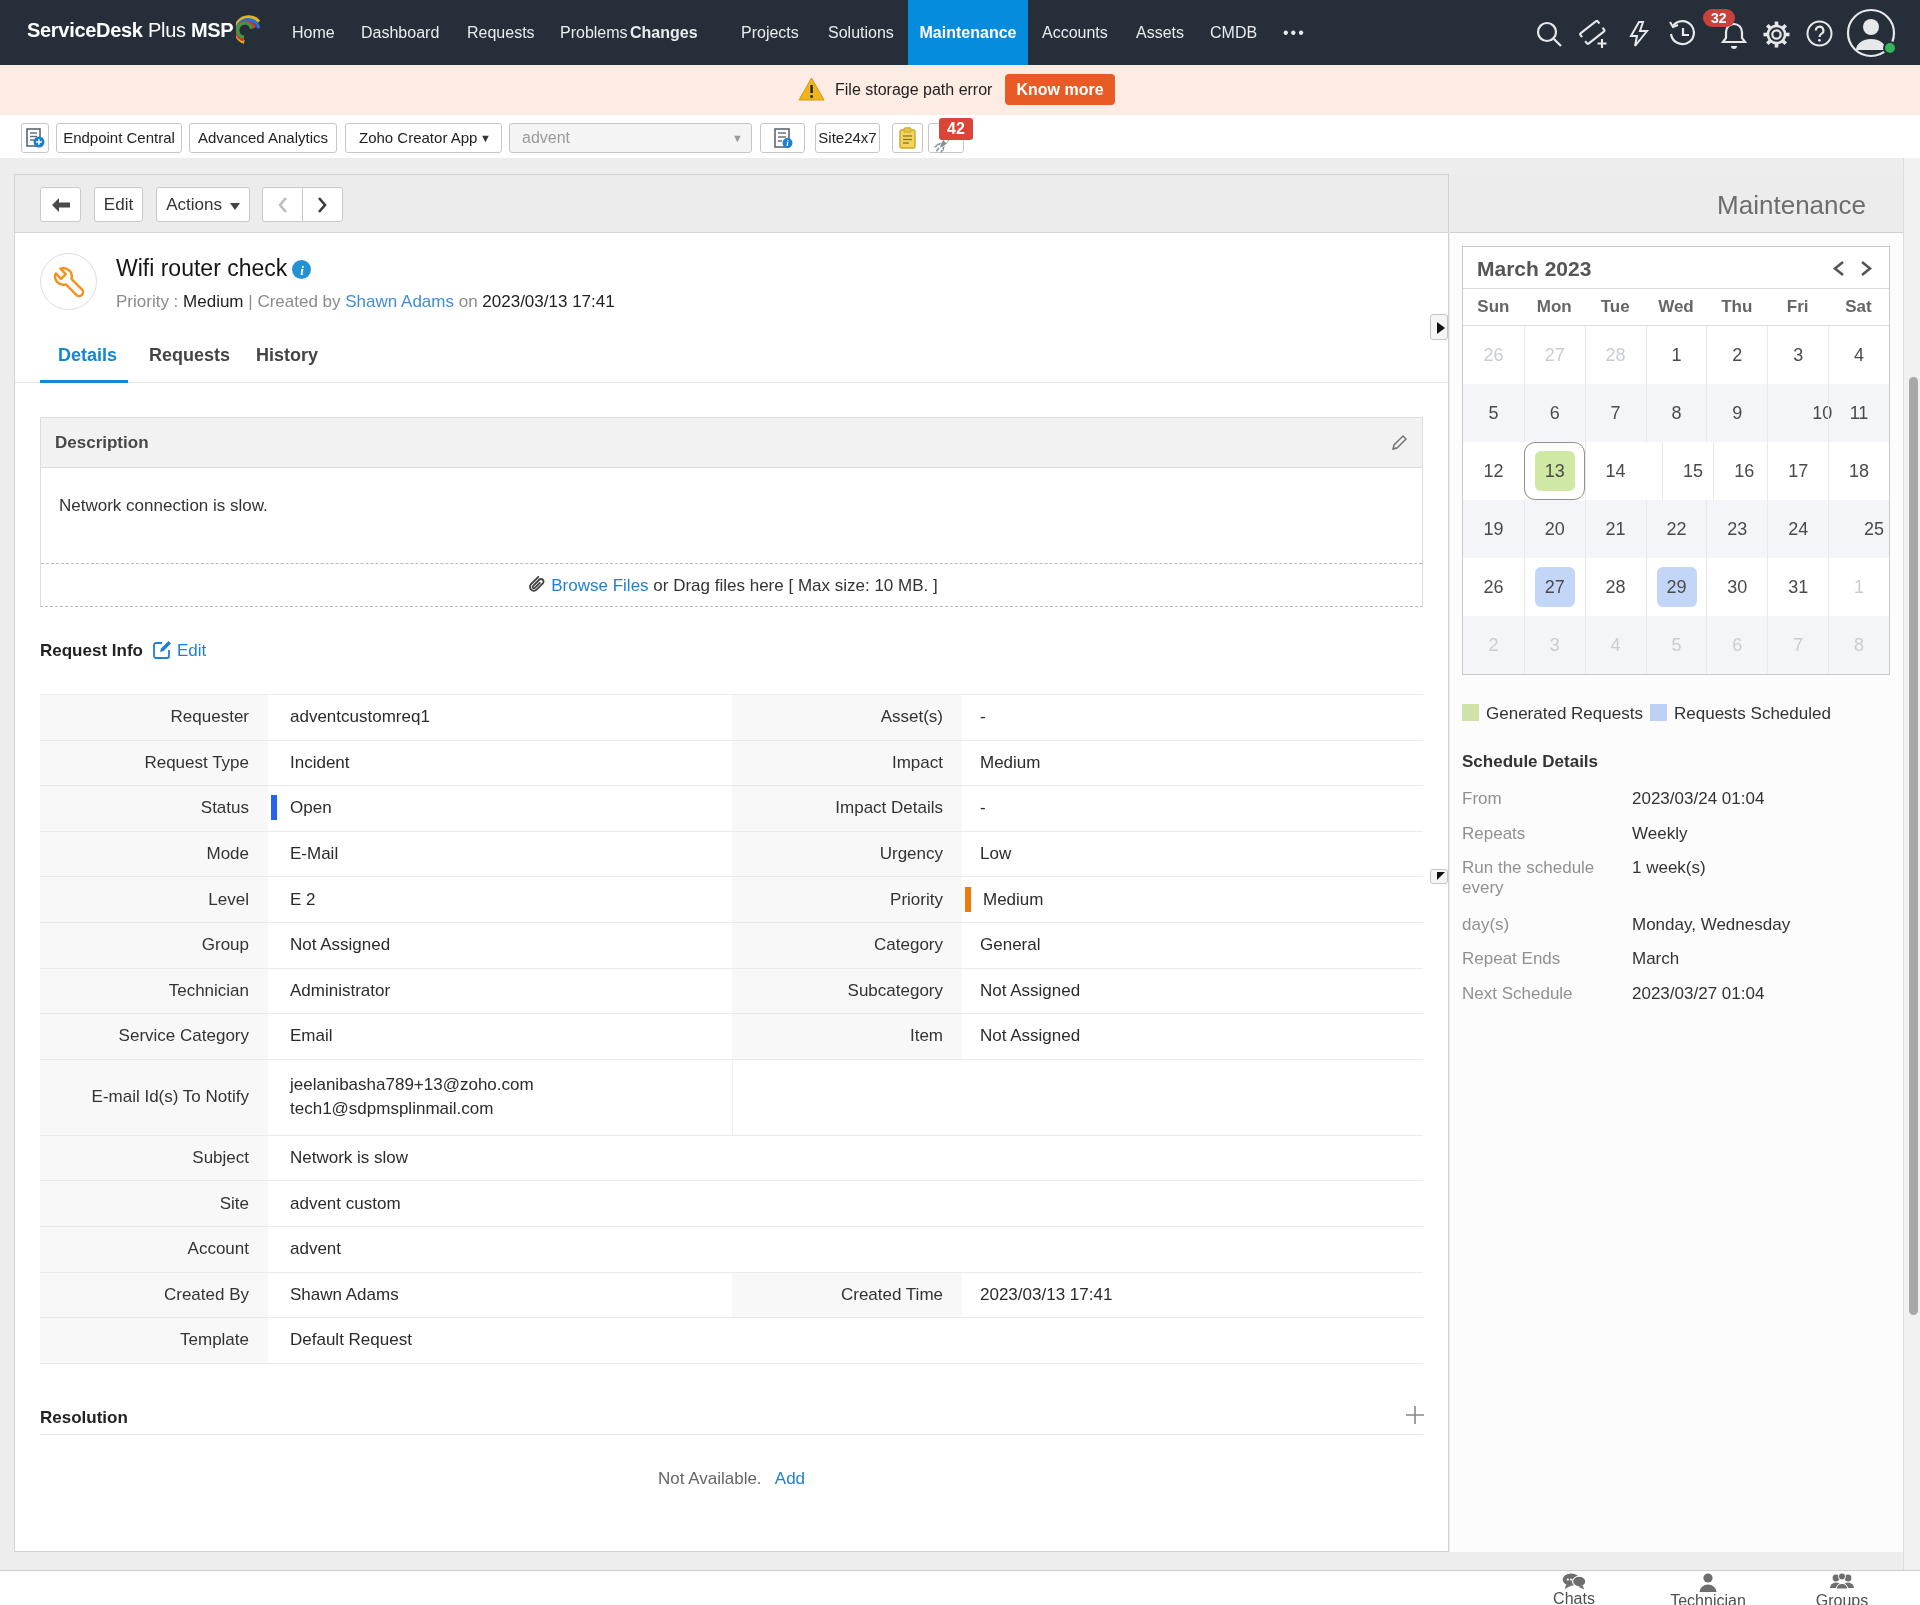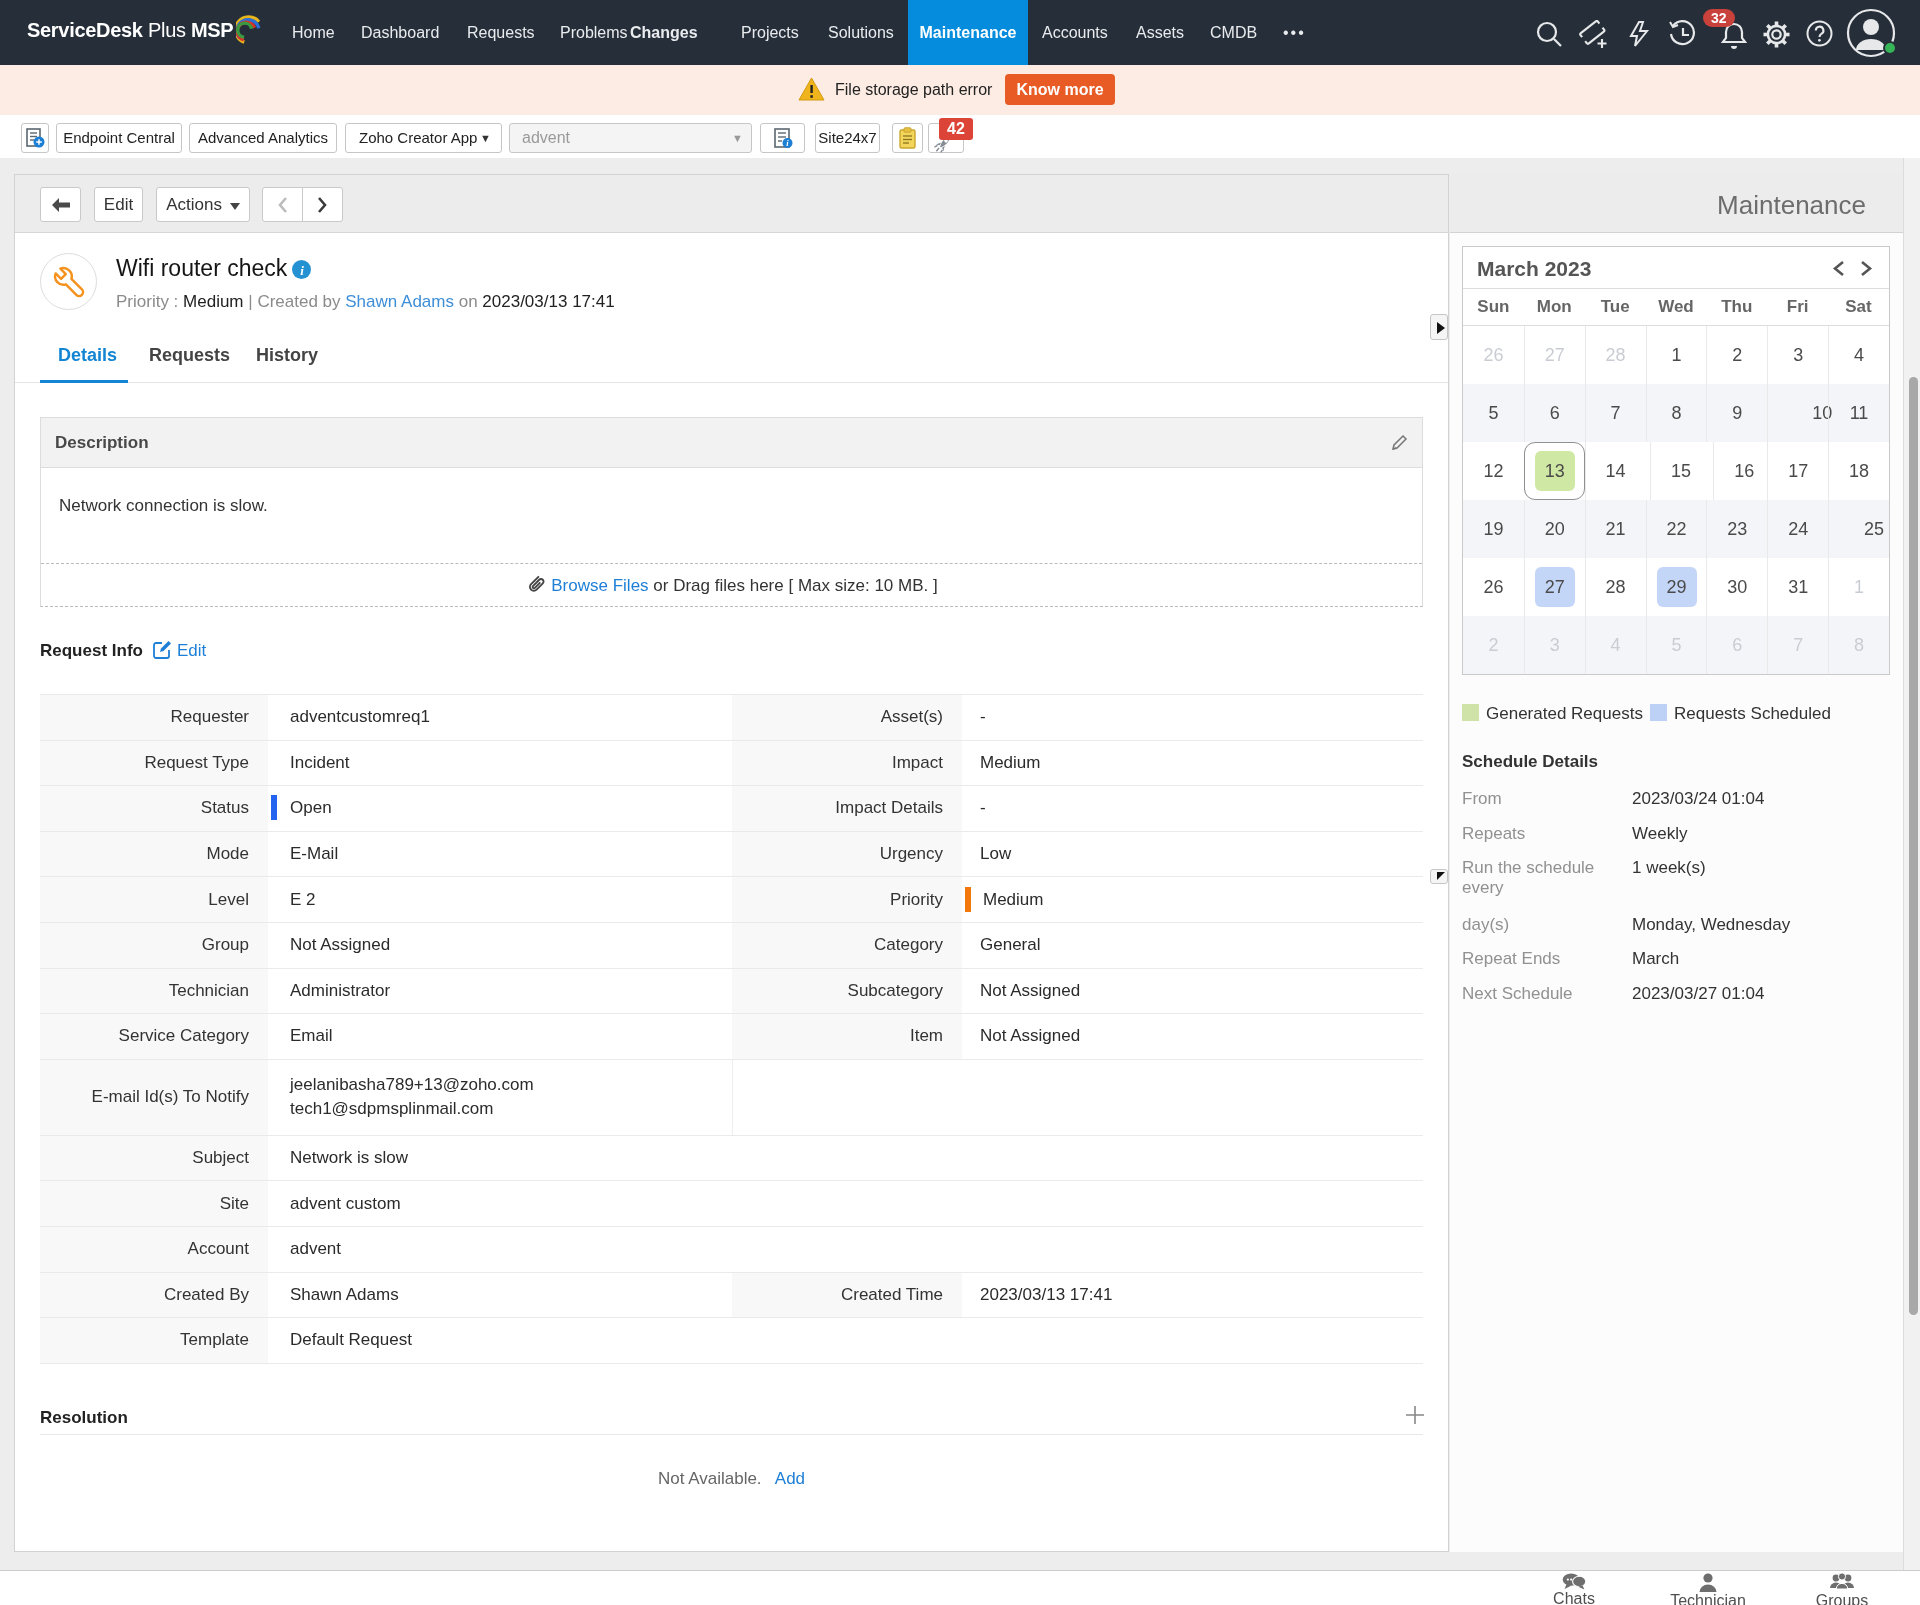--- a/index.html
+++ b/index.html
@@ -434,21 +434,21 @@
           <div class="cc" style="left:243.4px;">9</div>
           <div class="cc" style="left:304.25px;padding-left:44px;">10</div>
           <div class="cc" style="left:365.1px;">11</div>
       </div>
       <div class="crow">
         <div class="cc nb" style="left:0;">12</div>
           <div class="cc" style="left:60.85px; background:#fff; outline:1px solid #909090; outline-offset:-1px; z-index:2;border-radius:11px;">
             <div class="dbox g">13</div>
           </div>
           <div class="cc" style="left:121.7px;">14</div>
-          <div class="cc" style="left:187px;">15</div>
+          <div class="cc" style="left:199px;">15</div>
           <div class="cc" style="left:243.4px;margin-left:7px;">16</div>
           <div class="cc" style="left:304.25px;">17</div>
           <div class="cc" style="left:365.1px;">18</div>
       </div>
       <div class="crow alt">
         <div class="cc nb" style="left:0;">19</div>
           <div class="cc" style="left:60.85px;">20</div>
           <div class="cc" style="left:121.7px;">21</div>
           <div class="cc" style="left:182.55px;">22</div>
           <div class="cc" style="left:243.4px;">23</div>

